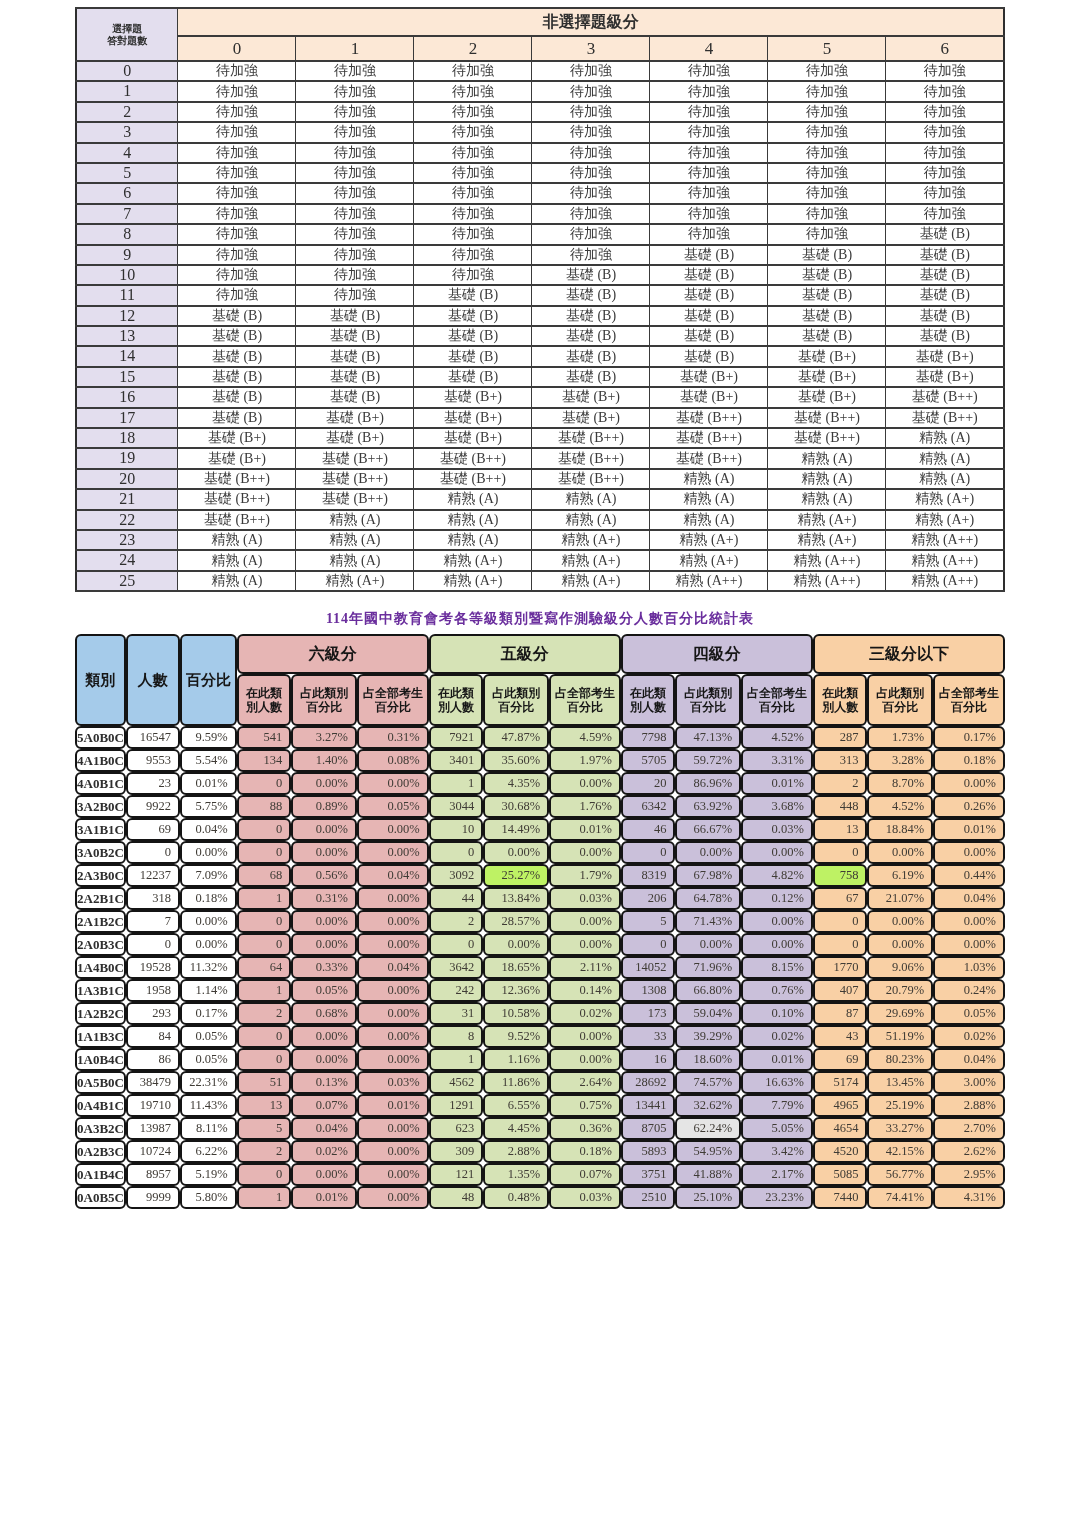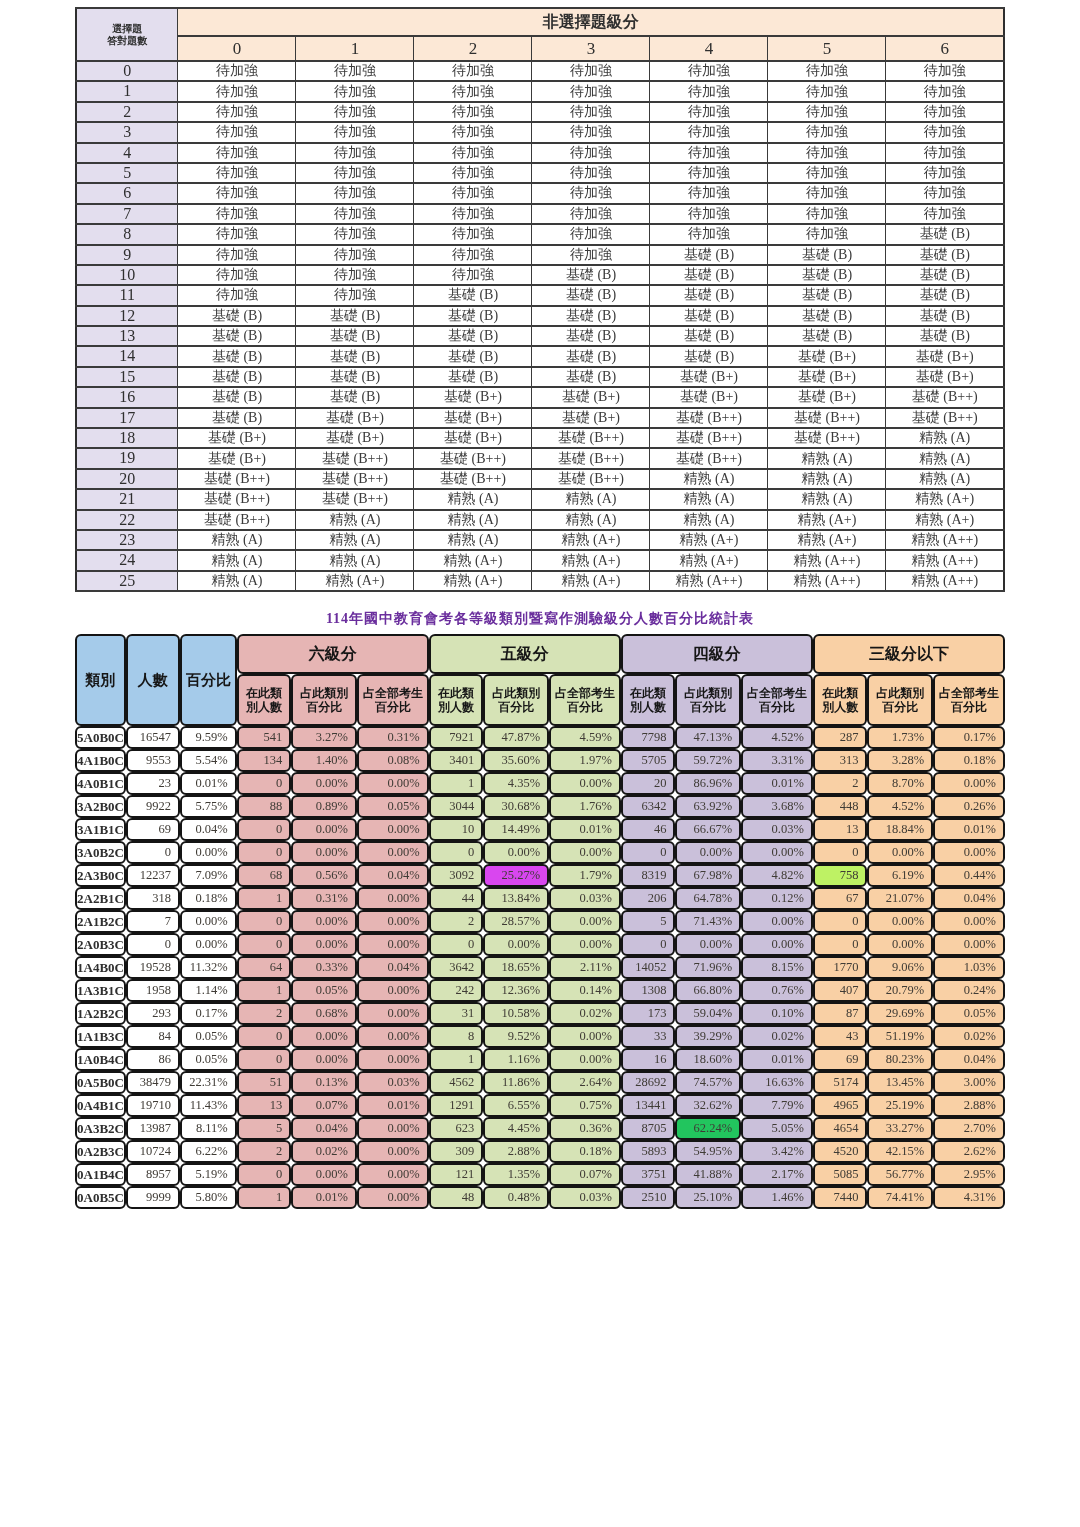--- a/index.html
+++ b/index.html
@@ -505,21 +505,21 @@
           <td style="background: rgb(249, 208, 165);">0.00%</td>
         </tr>
         <tr>
           <th class="cat">2A3B0C</th>
           <td class="plain">12237</td>
           <td class="plain">7.09%</td>
           <td style="background: rgb(230, 181, 180);">68</td>
           <td style="background: rgb(230, 181, 180);">0.56%</td>
           <td style="background: rgb(230, 181, 180);">0.04%</td>
           <td style="background: rgb(214, 227, 182);">3092</td>
-          <td style="background: #d946ef;">25.27%</td>
+          <td style="background: #bef264;">25.27%</td>
           <td style="background: rgb(214, 227, 182);">1.79%</td>
           <td style="background: rgb(202, 192, 218);">8319</td>
           <td style="background: rgb(202, 192, 218);">67.98%</td>
           <td style="background: rgb(202, 192, 218);">4.82%</td>
           <td style="background: #bef264;">758</td>
           <td style="background: rgb(249, 208, 165);">6.19%</td>
           <td style="background: rgb(249, 208, 165);">0.44%</td>
         </tr>
         <tr>
           <th class="cat">2A2B1C</th>
@@ -695,21 +695,21 @@
           <th class="cat">0A3B2C</th>
           <td class="plain">13987</td>
           <td class="plain">8.11%</td>
           <td style="background: rgb(230, 181, 180);">5</td>
           <td style="background: rgb(230, 181, 180);">0.04%</td>
           <td style="background: rgb(230, 181, 180);">0.00%</td>
           <td style="background: rgb(214, 227, 182);">623</td>
           <td style="background: rgb(214, 227, 182);">4.45%</td>
           <td style="background: rgb(214, 227, 182);">0.36%</td>
           <td style="background: rgb(202, 192, 218);">8705</td>
-          <td style="background: #22c55e;">62.24%</td>
+          <td style="background: #e5e5e5;">62.24%</td>
           <td style="background: rgb(202, 192, 218);">5.05%</td>
           <td style="background: rgb(249, 208, 165);">4654</td>
           <td style="background: rgb(249, 208, 165);">33.27%</td>
           <td style="background: rgb(249, 208, 165);">2.70%</td>
         </tr>
         <tr>
           <th class="cat">0A2B3C</th>
           <td class="plain">10724</td>
           <td class="plain">6.22%</td>
           <td style="background: rgb(230, 181, 180);">2</td>
@@ -747,21 +747,21 @@
           <td class="plain">9999</td>
           <td class="plain">5.80%</td>
           <td style="background: rgb(230, 181, 180);">1</td>
           <td style="background: rgb(230, 181, 180);">0.01%</td>
           <td style="background: rgb(230, 181, 180);">0.00%</td>
           <td style="background: rgb(214, 227, 182);">48</td>
           <td style="background: rgb(214, 227, 182);">0.48%</td>
           <td style="background: rgb(214, 227, 182);">0.03%</td>
           <td style="background: rgb(202, 192, 218);">2510</td>
           <td style="background: rgb(202, 192, 218);">25.10%</td>
-          <td style="background: rgb(202, 192, 218);">1.46%</td>
+          <td style="background: rgb(202, 192, 218);">23.23%</td>
           <td style="background: rgb(249, 208, 165);">7440</td>
           <td style="background: rgb(249, 208, 165);">74.41%</td>
           <td style="background: rgb(249, 208, 165);">4.31%</td>
         </tr>
       </tbody>
   </table>
 
 </div>
 
 </body></html>

